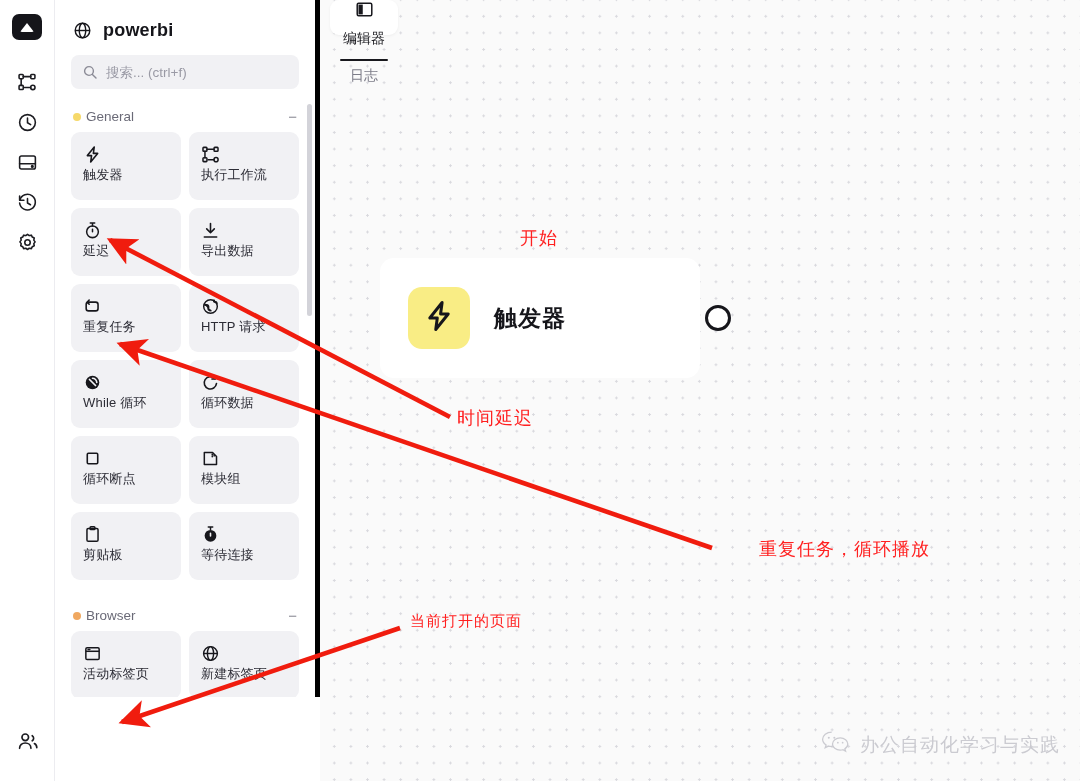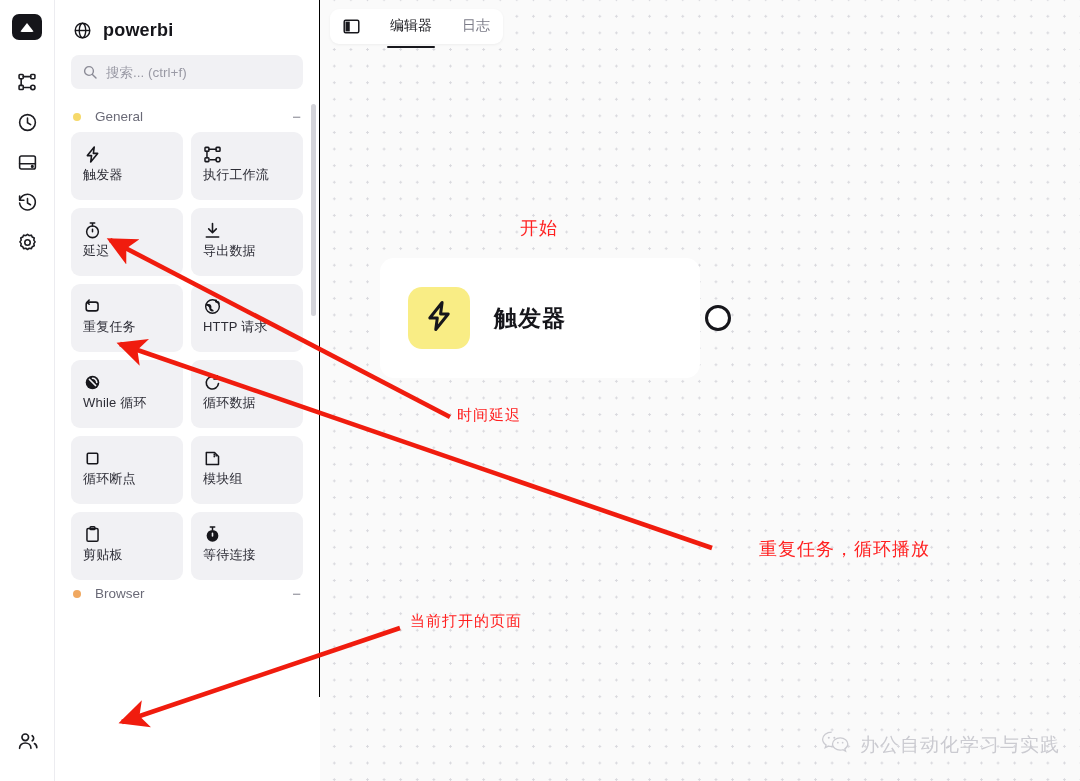--- a/index.html
+++ b/index.html
@@ -41,21 +41,21 @@
     cursor: pointer;
   }
   .rail-bottom { position: absolute; bottom: 18px; left: 0; width: 55px;
     display: flex; justify-content: center; }
 
   
   .sidebar {
     width: 265px; flex: 0 0 265px;
     height: 697px;
     background: #ffffff;
-    border-right: 1px solid #000000;
+    border-right: 5px solid #000000;
     position: relative;
     overflow: hidden;
   }
   .sb-header {
     display: flex; align-items: center; gap: 11px;
     padding: 20px 16px 14px 18px;
   }
   .sb-header .globe { color: #15151a; display: flex; }
   .sb-title { font-size: 18px; font-weight: bold; color: #15151a; letter-spacing: .2px; }
 
@@ -73,21 +73,21 @@
   .sb-search input {
     border: none; outline: none; background: transparent;
     font-size: 13.5px; color: #4a4a55; width: 100%;
     font-family: inherit;
   }
   .sb-search input::placeholder { color: #9a9aa5; }
 
   .sb-group-head {
     display: flex; align-items: center;
     padding: 6px 16px 8px 18px;
-    gap: 14px;
+    gap: 5px;
   }
   .dot { width: 8px; height: 8px; border-radius: 50%; background: #f6d96a; flex: 0 0 8px; }
   .sb-group-name { font-size: 13.5px; color: #6a6a77; flex: 1; }
   .sb-collapse {
     font-size: 15px; color: #8b8b96; line-height: 1;
     padding: 0 2px; cursor: pointer; user-select: none;
   }
 
   .sb-grid {
     display: grid;
@@ -119,27 +119,28 @@
   .canvas {
     flex: 1 1 auto; position: relative; height: 781px;
     background-color: #fafafa;
     background-image: radial-gradient(#d9d9de 1.1px, transparent 1.2px);
     background-size: 16.6px 16.6px;
     background-position: 6px 8px;
     overflow: hidden;
   }
 
   .toolbar {
-    position: absolute; left: 10px; top: 9px;
+    position: absolute; left: 10px; top: 0;
     height: 35px;
     background: #ffffff;
     border-radius: 9px;
     display: flex; align-items: center;
-    padding: 0 12px; gap: 28px;
+    padding: 0 12px; gap: 4px;
     box-shadow: 0 1px 3px rgba(0,0,0,.05);
+    flex-direction: column;
   }
   .tb-toggle { display: flex; align-items: center; cursor: pointer; }
   .tb-tab {
     font-size: 14px; color: #7c7c88; cursor: pointer;
     padding: 7px 1px 8px 1px; position: relative;
   }
   .tb-tab.active { color: #18181d; }
   .tb-tab.active::after {
     content: ""; position: absolute; left: -2px; right: -2px; bottom: -5px;
     height: 2px; background: #18181d; border-radius: 2px;
@@ -166,22 +167,22 @@
   .node-port {
     position: absolute; left: 385px; top: 305px;
     width: 26px; height: 26px; border-radius: 50%;
     background: #ffffff; border: 3.5px solid #16161b;
     cursor: crosshair;
   }
 
   
   .anno { position: absolute; color: #ff2020; white-space: nowrap; }
   .anno-title { left: 80px; top: 80px; font-size: 21px; letter-spacing: 1px; }
-  .anno-start { left: 200px; top: 216px; font-size: 18px; letter-spacing: 1px; }
-  .anno-delay { left: 137px; top: 406px; font-size: 15px; letter-spacing: 1px; font-family: Liberation Mono, monospace; }
+  .anno-start { left: 200px; top: 226px; font-size: 18px; letter-spacing: 1px; }
+  .anno-delay { left: 137px; top: 406px; font-size: 18px; letter-spacing: 1px; font-family: Liberation Mono, monospace; }
   .anno-repeat { left: 400px; top: 537px; font-size: 18px; letter-spacing: 1px; margin-left: 39px; }
   .anno-page { left: 90px; top: 612px; font-size: 15px; letter-spacing: 1px; }
 
   .arrows { position: absolute; left: 0; top: 0; width: 1080px; height: 781px;
     pointer-events: none; z-index: 40; }
 
   .watermark {
     position: absolute; right: 20px; bottom: 22px;
     display: flex; align-items: center; gap: 9px;
     color: #c9c9cf; font-size: 19px; letter-spacing: 1px;
@@ -411,26 +412,49 @@
             <circle cx="12" cy="13.6" r="7.4" fill="currentColor" stroke="none"></circle>
             <path d="M9.2 2.6h5.6M12 2.6v3.4"></path>
             <path d="M12 10.6v3.2" stroke="#f1f1f4" stroke-width="2"></path>
           </svg>
         </span>
         <span class="lb">等待连接</span>
       </div>
 
     </div>
 
-    <div class="sb-group-head" style="margin-top:0">
+    <div class="sb-group-head" style="margin-top:22px">
       <span class="dot" style="background:#f0a860"></span>
       <span class="sb-group-name">Browser</span>
       <span class="sb-collapse">−</span>
     </div>
 
+    <div class="sb-grid">
+      <div class="sb-card">
+        <span class="ic">
+          <svg width="19" height="19" viewBox="0 0 24 24" fill="none" stroke="currentColor" stroke-width="1.9" stroke-linejoin="round">
+            <rect x="3.6" y="4.6" width="16.8" height="15" rx="1.6"></rect>
+            <path d="M3.6 9.2h16.8"></path>
+              <path d="M6.4 6.9h2.2" stroke-linecap="round"></path>
+          </svg>
+        </span>
+        <span class="lb">活动标签页</span>
+      </div>
+
+      <div class="sb-card">
+        <span class="ic">
+          <svg width="19" height="19" viewBox="0 0 24 24" fill="none" stroke="currentColor" stroke-width="1.8">
+            <circle cx="12" cy="12" r="8.7"></circle>
+              <path d="M3.3 12h17.4"></path>
+            <ellipse cx="12" cy="12" rx="3.9" ry="8.7"></ellipse>
+          </svg>
+        </span>
+        <span class="lb">新建标签页</span>
+      </div>
+    </div>
 
     <div class="sb-scroll"></div>
   </div>
 
   <div class="canvas">
 
     <div class="toolbar">
       <span class="tb-toggle">
         <svg width="19" height="19" viewBox="0 0 24 24" fill="none" stroke="#18181d" stroke-width="1.9">
           <rect x="2.8" y="4.2" width="18.4" height="15.6" rx="1.8"></rect>

